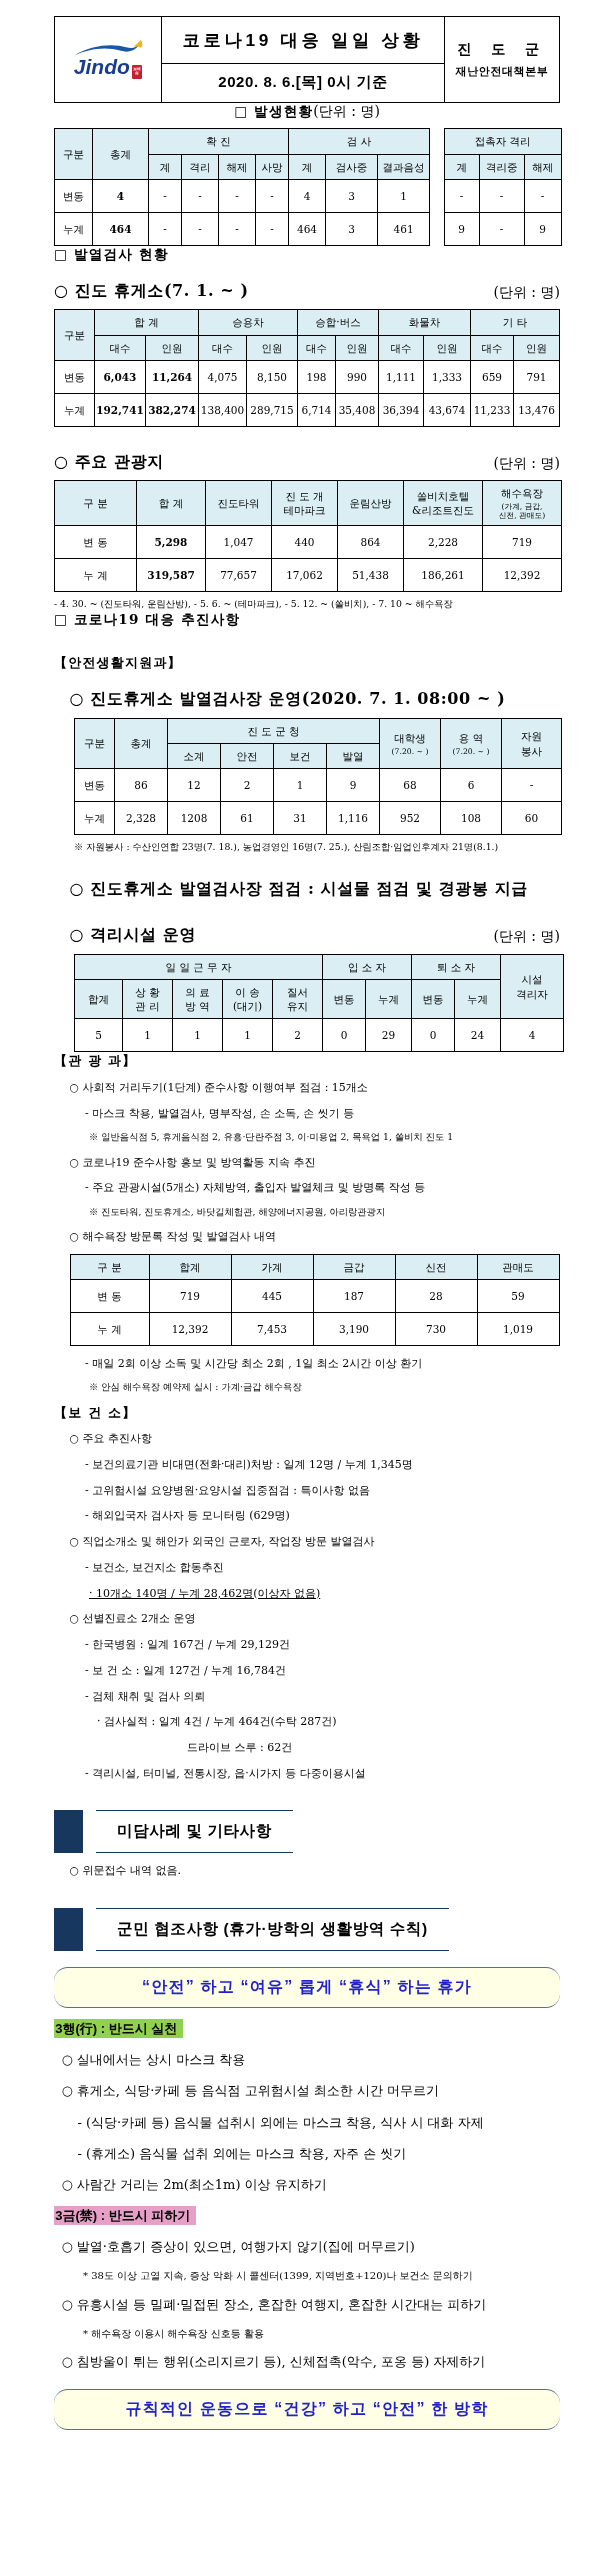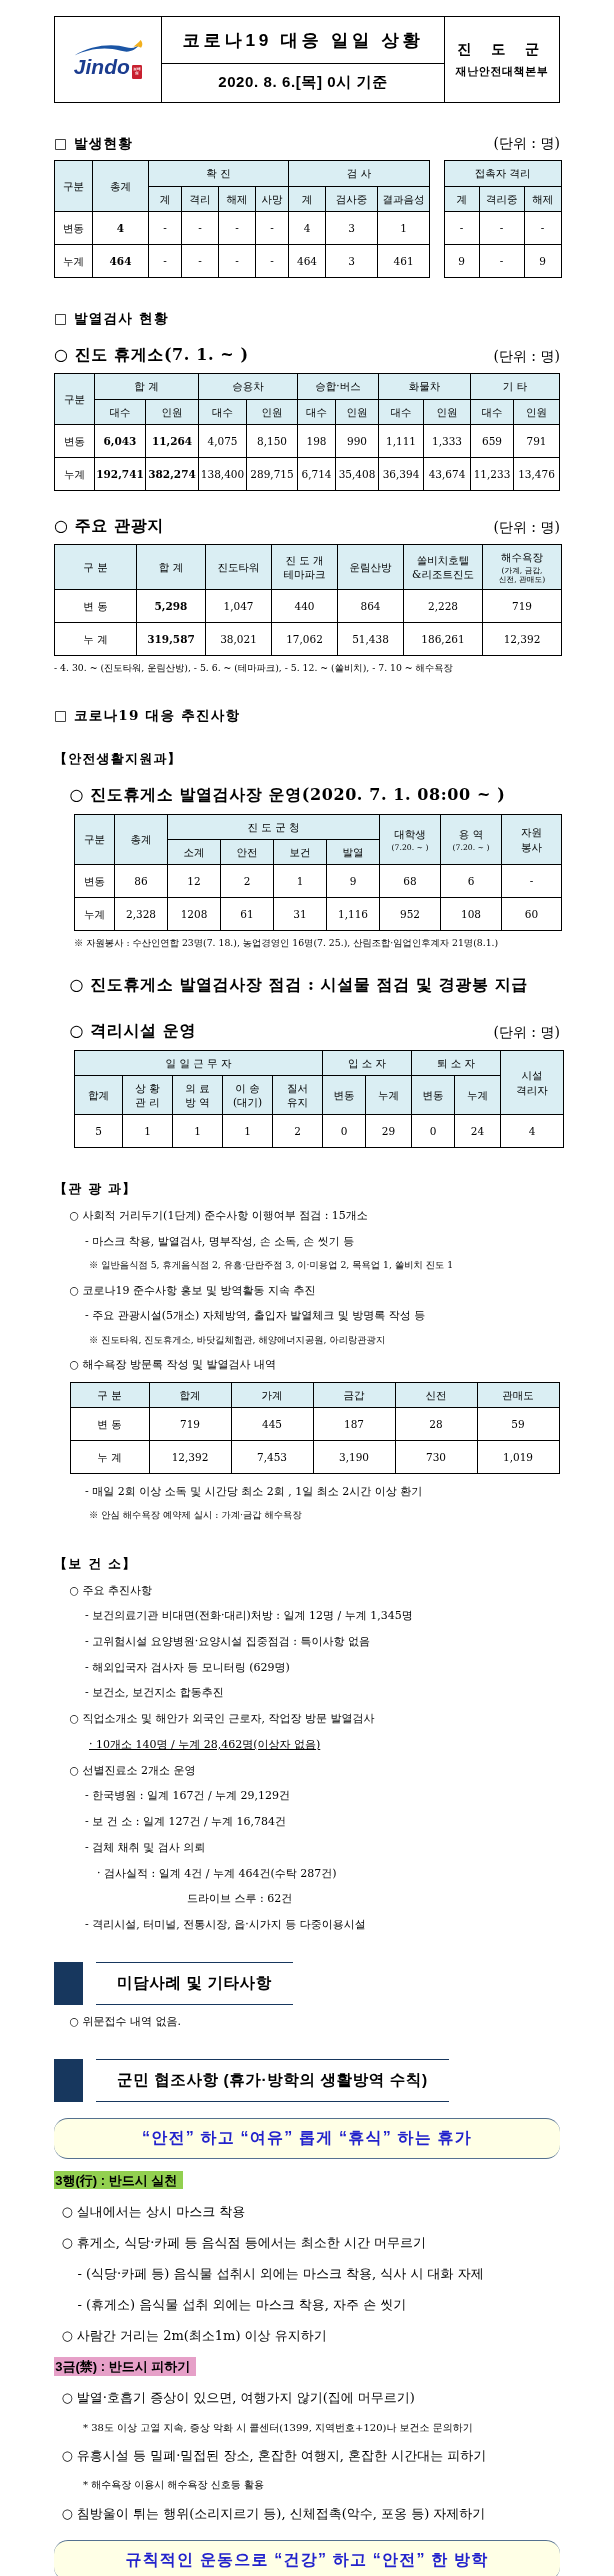--- a/index.html
+++ b/index.html
@@ -26,21 +26,21 @@
   .logo-word{font:italic bold 21px "Liberation Sans",sans-serif;color:var(--logo_navy);letter-spacing:0px;}
   .logo-seal{width:10.5px;height:13.6px;background:#C8202F;color:#fff;font:bold 3.7px "Liberation Sans",sans-serif;
     display:flex;align-items:center;justify-content:center;margin-left:1.9px;border-radius:1.2px;line-height:1.05;text-align:center;}
 
   
   .h-line{display:flex;justify-content:space-between;align-items:flex-end;}
   .h1{font-size:13.6px;font-weight:bold;letter-spacing:1.2px;}
   .h2{font-size:16px;font-weight:bold;letter-spacing:0.6px;}
   .h-dept{font-size:13px;font-weight:bold;letter-spacing:1.2px;}
   .unit{font-size:14px;}
-  .mt-xl{margin-top:32px;} .mt-lg{margin-top:25px;} .mt-md{margin-top:17.3px;}
+  .mt-xl{justify-content:center;} .mt-lg{margin-top:25px;} .mt-md{margin-top:17.3px;}
 
   
   table.tbl{border-collapse:collapse;table-layout:fixed;border:1.5px solid #000;margin-top:7.4px;}
   .tbl th,.tbl td{border:0.9px solid #000;text-align:center;vertical-align:middle;
     padding:5px 1.2px;font-size:10.5px;font-weight:normal;white-space:pre-line;line-height:1.35;overflow:hidden;}
   .tbl thead th{background:var(--thead_bg);}
   .tbl tbody td{height:33px;}
   .th-sub{display:block;font-size:7.7px;line-height:1.2;margin-top:1.2px;}
   .occ-wrap{display:flex;gap:13.6px;}
   .tbl-occ tbody td:nth-child(2){font-weight:bold;}
@@ -299,21 +299,21 @@
           <td>5,298</td>
           <td>1,047</td>
           <td>440</td>
           <td>864</td>
           <td>2,228</td>
           <td>719</td>
         </tr>
         <tr>
           <td>누  계</td>
           <td>319,587</td>
-          <td>38,021</td>
+          <td>77,657</td>
           <td>17,062</td>
           <td>51,438</td>
           <td>186,261</td>
           <td>12,392</td>
         </tr>
       </tbody>
   </table>
   <div class="tbl-note">- 4. 30. ~ (진도타워, 운림산방),     - 5. 6. ~ (테마파크),     - 5. 12. ~ (쏠비치), - 7. 10 ~ 해수욕장</div>
 
   <div class="h1 mt-xl">□ 코로나19 대응 추진사항</div>
@@ -487,22 +487,22 @@
       <div class="li t-dash"><span class="li-text">- 매일 2회 이상 소독 및 시간당 최소 2회 , 1일 최소 2시간 이상 환기</span></div>
       <div class="li t-note"><span class="li-text">※ 안심 해수욕장 예약제 실시 : 가계·금갑 해수욕장</span></div>
     </div>
 
   <div class="h-dept mt-xl">【보 건 소】</div>
   <div class="list">
       <div class="li t-circle"><span class="li-text">○ 주요 추진사항</span></div>
       <div class="li t-dash"><span class="li-text">- 보건의료기관 비대면(전화·대리)처방 : 일계 12명 / 누계 1,345명</span></div>
       <div class="li t-dash"><span class="li-text">- 고위험시설 요양병원·요양시설 집중점검 : 특이사항 없음</span></div>
       <div class="li t-dash"><span class="li-text">- 해외입국자 검사자 등 모니터링 (629명)</span></div>
+      <div class="li t-circle"><span class="li-text">○ 직업소개소 및 해안가 외국인 근로자, 작업장 방문 발열검사</span></div>
       <div class="li t-dash"><span class="li-text">- 보건소, 보건지소 합동추진</span></div>
-      <div class="li t-circle"><span class="li-text">○ 직업소개소 및 해안가 외국인 근로자, 작업장 방문 발열검사</span></div>
       <div class="li t-dot"><span class="li-text">· 10개소 140명 / 누계 28,462명(이상자 없음)</span></div>
       <div class="li t-circle"><span class="li-text">○ 선별진료소 2개소 운영</span></div>
       <div class="li t-dash"><span class="li-text">- 한국병원 : 일계 167건 / 누계 29,129건</span></div>
       <div class="li t-dash"><span class="li-text">- 보 건 소 : 일계 127건 / 누계 16,784건</span></div>
       <div class="li t-dash"><span class="li-text">- 검체 채취 및 검사 의뢰</span></div>
       <div class="li t-dot2"><span class="li-text">·  검사실적 : 일계 4건 / 누계 464건(수탁 287건)</span></div>
       <div class="li t-plain"><span class="li-text">드라이브 스루 : 62건</span></div>
       <div class="li t-dash"><span class="li-text">- 격리시설, 터미널, 전통시장, 읍·시가지 등 다중이용시설</span></div>
     </div>
 
@@ -517,21 +517,21 @@
   <div class="sec-banner">
     <div class="sec-banner-block"></div>
     <div class="sec-banner-title">군민 협조사항 (휴가·방학의 생활방역 수칙)</div>
   </div>
 
   <div class="coop">
     <div class="banner">“안전” 하고  “여유” 롭게  “휴식” 하는 휴가</div>
     <div class="list">
         <div class="li t-glabel"><span class="li-text">3행(行) : 반드시 실천</span></div>
         <div class="li t-circle"><span class="li-text">○ 실내에서는 상시 마스크 착용</span></div>
-        <div class="li t-circle"><span class="li-text">○ 휴게소, 식당·카페 등 음식점 등에서는 최소한 시간 머무르기</span></div>
+        <div class="li t-circle"><span class="li-text">○ 휴게소, 식당·카페 등 음식점 고위험시설 최소한 시간 머무르기</span></div>
         <div class="li t-dash"><span class="li-text">- (식당·카페 등) 음식물 섭취시 외에는 마스크 착용, 식사 시 대화 자제</span></div>
         <div class="li t-dash"><span class="li-text">- (휴게소) 음식물 섭취 외에는 마스크 착용, 자주 손 씻기</span></div>
         <div class="li t-circle"><span class="li-text">○ 사람간 거리는 2m(최소1m) 이상 유지하기</span></div>
         <div class="li t-plabel"><span class="li-text">3금(禁) : 반드시 피하기</span></div>
         <div class="li t-circle"><span class="li-text">○ 발열·호흡기 증상이 있으면, 여행가지 않기(집에 머무르기)</span></div>
         <div class="li t-star"><span class="li-text">* 38도 이상 고열 지속, 증상 악화 시 콜센터(1399, 지역번호+120)나 보건소 문의하기</span></div>
         <div class="li t-circle"><span class="li-text">○ 유흥시설 등 밀폐·밀접된 장소, 혼잡한 여행지, 혼잡한 시간대는 피하기</span></div>
         <div class="li t-star"><span class="li-text">* 해수욕장 이용시 해수욕장 신호등 활용</span></div>
         <div class="li t-circle"><span class="li-text">○ 침방울이 튀는 행위(소리지르기 등), 신체접촉(악수, 포옹 등) 자제하기</span></div>
       </div>

